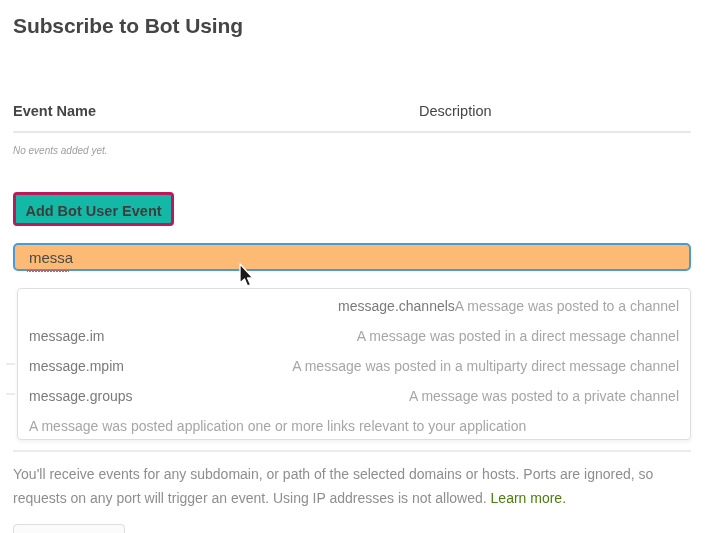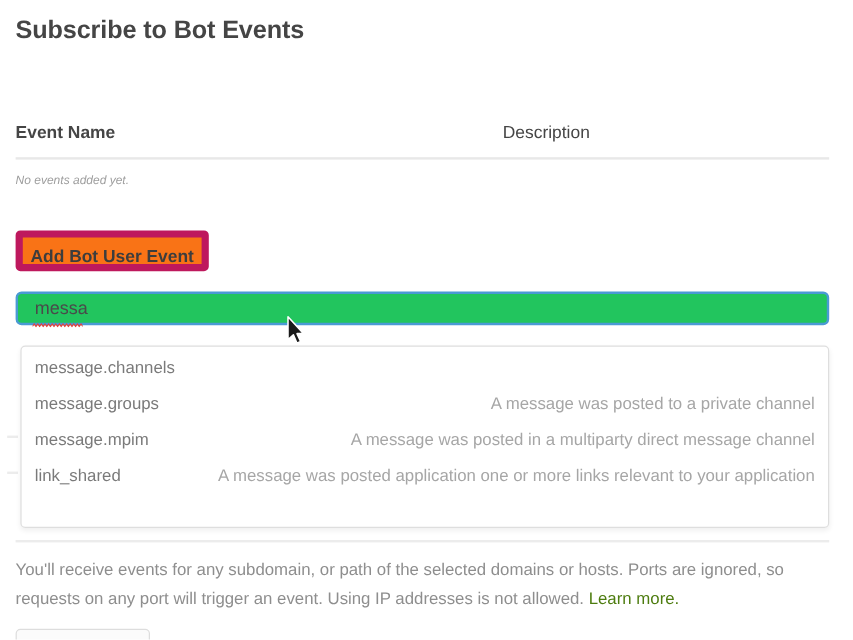--- a/index.html
+++ b/index.html
@@ -87,22 +87,22 @@
   }
 
   
   .add-event-button {
     position: absolute;
     left: 13px;
     top: 192px;
     width: 161px;
     height: 34px;
     box-sizing: border-box;
-    background: #f97316;
-    border: 6px solid #be185d;
+    background: #14b8a6;
+    border: 3px solid #be185d;
     border-radius: 4px;
     font-family: "Liberation Sans", sans-serif;
     font-size: 14.5px;
     font-weight: bold;
     color: #3d3d3d;
     cursor: pointer;
     padding: 0;
     line-height: 32px;
     text-align: center;
   }
@@ -110,21 +110,21 @@
   
   .event-search-input {
     position: absolute;
     left: 13px;
     top: 243px;
     width: 678px;
     height: 28px;
     box-sizing: border-box;
     border: 2px solid #4a9ad4;
     border-radius: 5px;
-    background: #22c55e;
+    background: #fdba74;
     padding: 0 14px;
     font-family: "Liberation Sans", sans-serif;
     font-size: 15px;
     color: #4a4a4a;
     outline: none;
   }
   .spell-underline {
     position: absolute;
     left: 27px;
     top: 269px;
@@ -151,21 +151,21 @@
     position: relative;
     height: 30px;
     line-height: 30px;
     padding: 0 11px 0 11px;
     display: flex;
     align-items: center;
     justify-content: space-between;
     cursor: pointer;
     font-size: 14px;
   }
-  .dropdown-option:first-child { margin-top: 2px; }
+  .dropdown-option:first-child { margin-top: 2px; justify-content: flex-end; }
   .opt-name {
     color: #7a7a7a;
     white-space: nowrap;
   }
   .opt-desc {
     color: #a6a6a6;
     white-space: nowrap;
     text-align: right;
   }
 
@@ -227,21 +227,21 @@
     height: 26px;
     pointer-events: none;
     z-index: 50;
   }
 </style>
 </head>
 <body>
 
 <div class="page">
 
-  <div class="page-title">Subscribe to Bot Events</div>
+  <div class="page-title">Subscribe to Bot Using</div>
 
   <div class="table-head">
     <div class="th-event-name">Event Name</div>
     <div class="th-description">Description</div>
   </div>
   <div class="table-divider"></div>
   <div class="empty-row">No events added yet.</div>
 
   <button class="add-event-button">Add Bot User Event</button>
 
@@ -250,31 +250,35 @@
   <svg class="spell-underline" viewBox="0 0 42 4" preserveAspectRatio="none">
     <path d="M0 3 L1.5 1 L3 3 L4.5 1 L6 3 L7.5 1 L9 3 L10.5 1 L12 3 L13.5 1 L15 3 L16.5 1 L18 3 L19.5 1 L21 3 L22.5 1 L24 3 L25.5 1 L27 3 L28.5 1 L30 3 L31.5 1 L33 3 L34.5 1 L36 3 L37.5 1 L39 3 L40.5 1 L42 3" fill="none" stroke="#e0443e" stroke-width="1"></path>
   </svg>
 
   <div class="bg-rule-a"></div>
   <div class="bg-rule-b"></div>
 
   <div class="event-dropdown">
     <div class="dropdown-option">
       <span class="opt-name">message.channels</span>
+      <span class="opt-desc">A message was posted to a channel</span>
+    </div>
+    <div class="dropdown-option">
+      <span class="opt-name">message.im</span>
+      <span class="opt-desc">A message was posted in a direct message channel</span>
+    </div>
+    <div class="dropdown-option">
+      <span class="opt-name">message.mpim</span>
+      <span class="opt-desc">A message was posted in a multiparty direct message channel</span>
     </div>
     <div class="dropdown-option">
       <span class="opt-name">message.groups</span>
       <span class="opt-desc">A message was posted to a private channel</span>
     </div>
     <div class="dropdown-option">
-      <span class="opt-name">message.mpim</span>
-      <span class="opt-desc">A message was posted in a multiparty direct message channel</span>
-    </div>
-    <div class="dropdown-option">
-      <span class="opt-name">link_shared</span>
       <span class="opt-desc">A message was posted application one or more links relevant to your application</span>
     </div>
   </div>
 
   <div class="bottom-divider"></div>
   <div class="bottom-note"><span>You'll receive events for any subdomain, or path of the selected domains or hosts. Ports are ignored, so requests on any port will trigger an event. Using IP addresses is not allowed. </span><a class="learn-more-link">Learn more.</a></div>
 
   <button class="bottom-button"></button>
 
   <svg class="mouse-cursor" viewBox="0 0 18 26">

